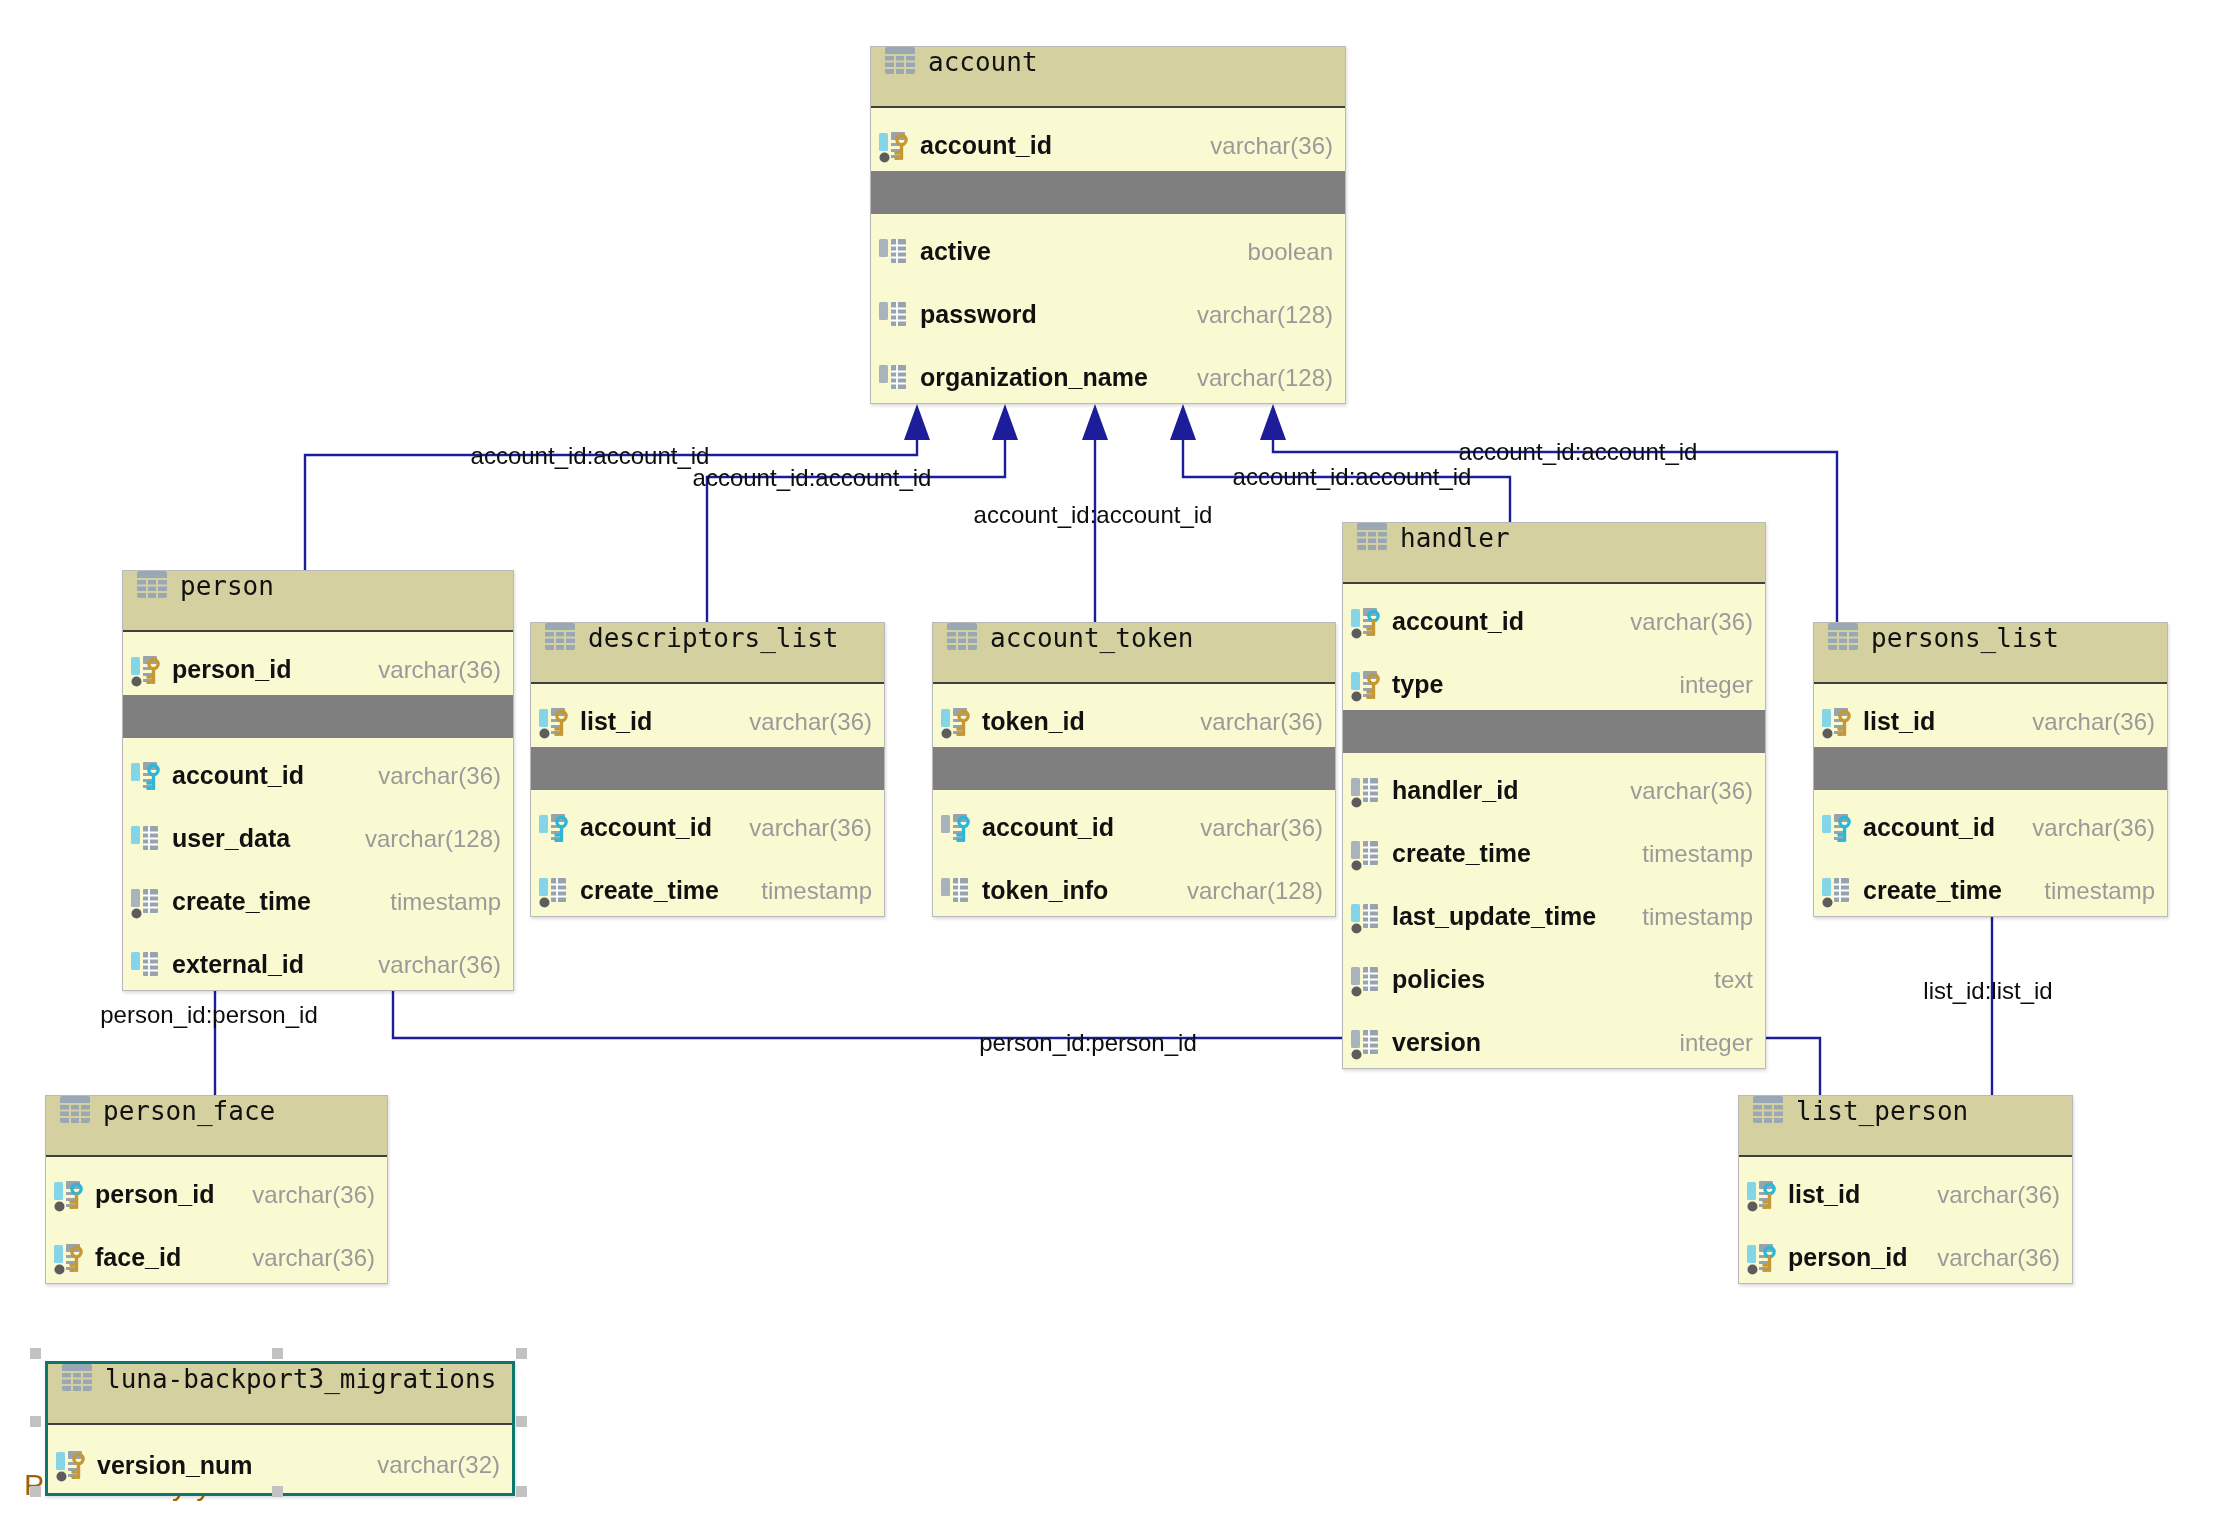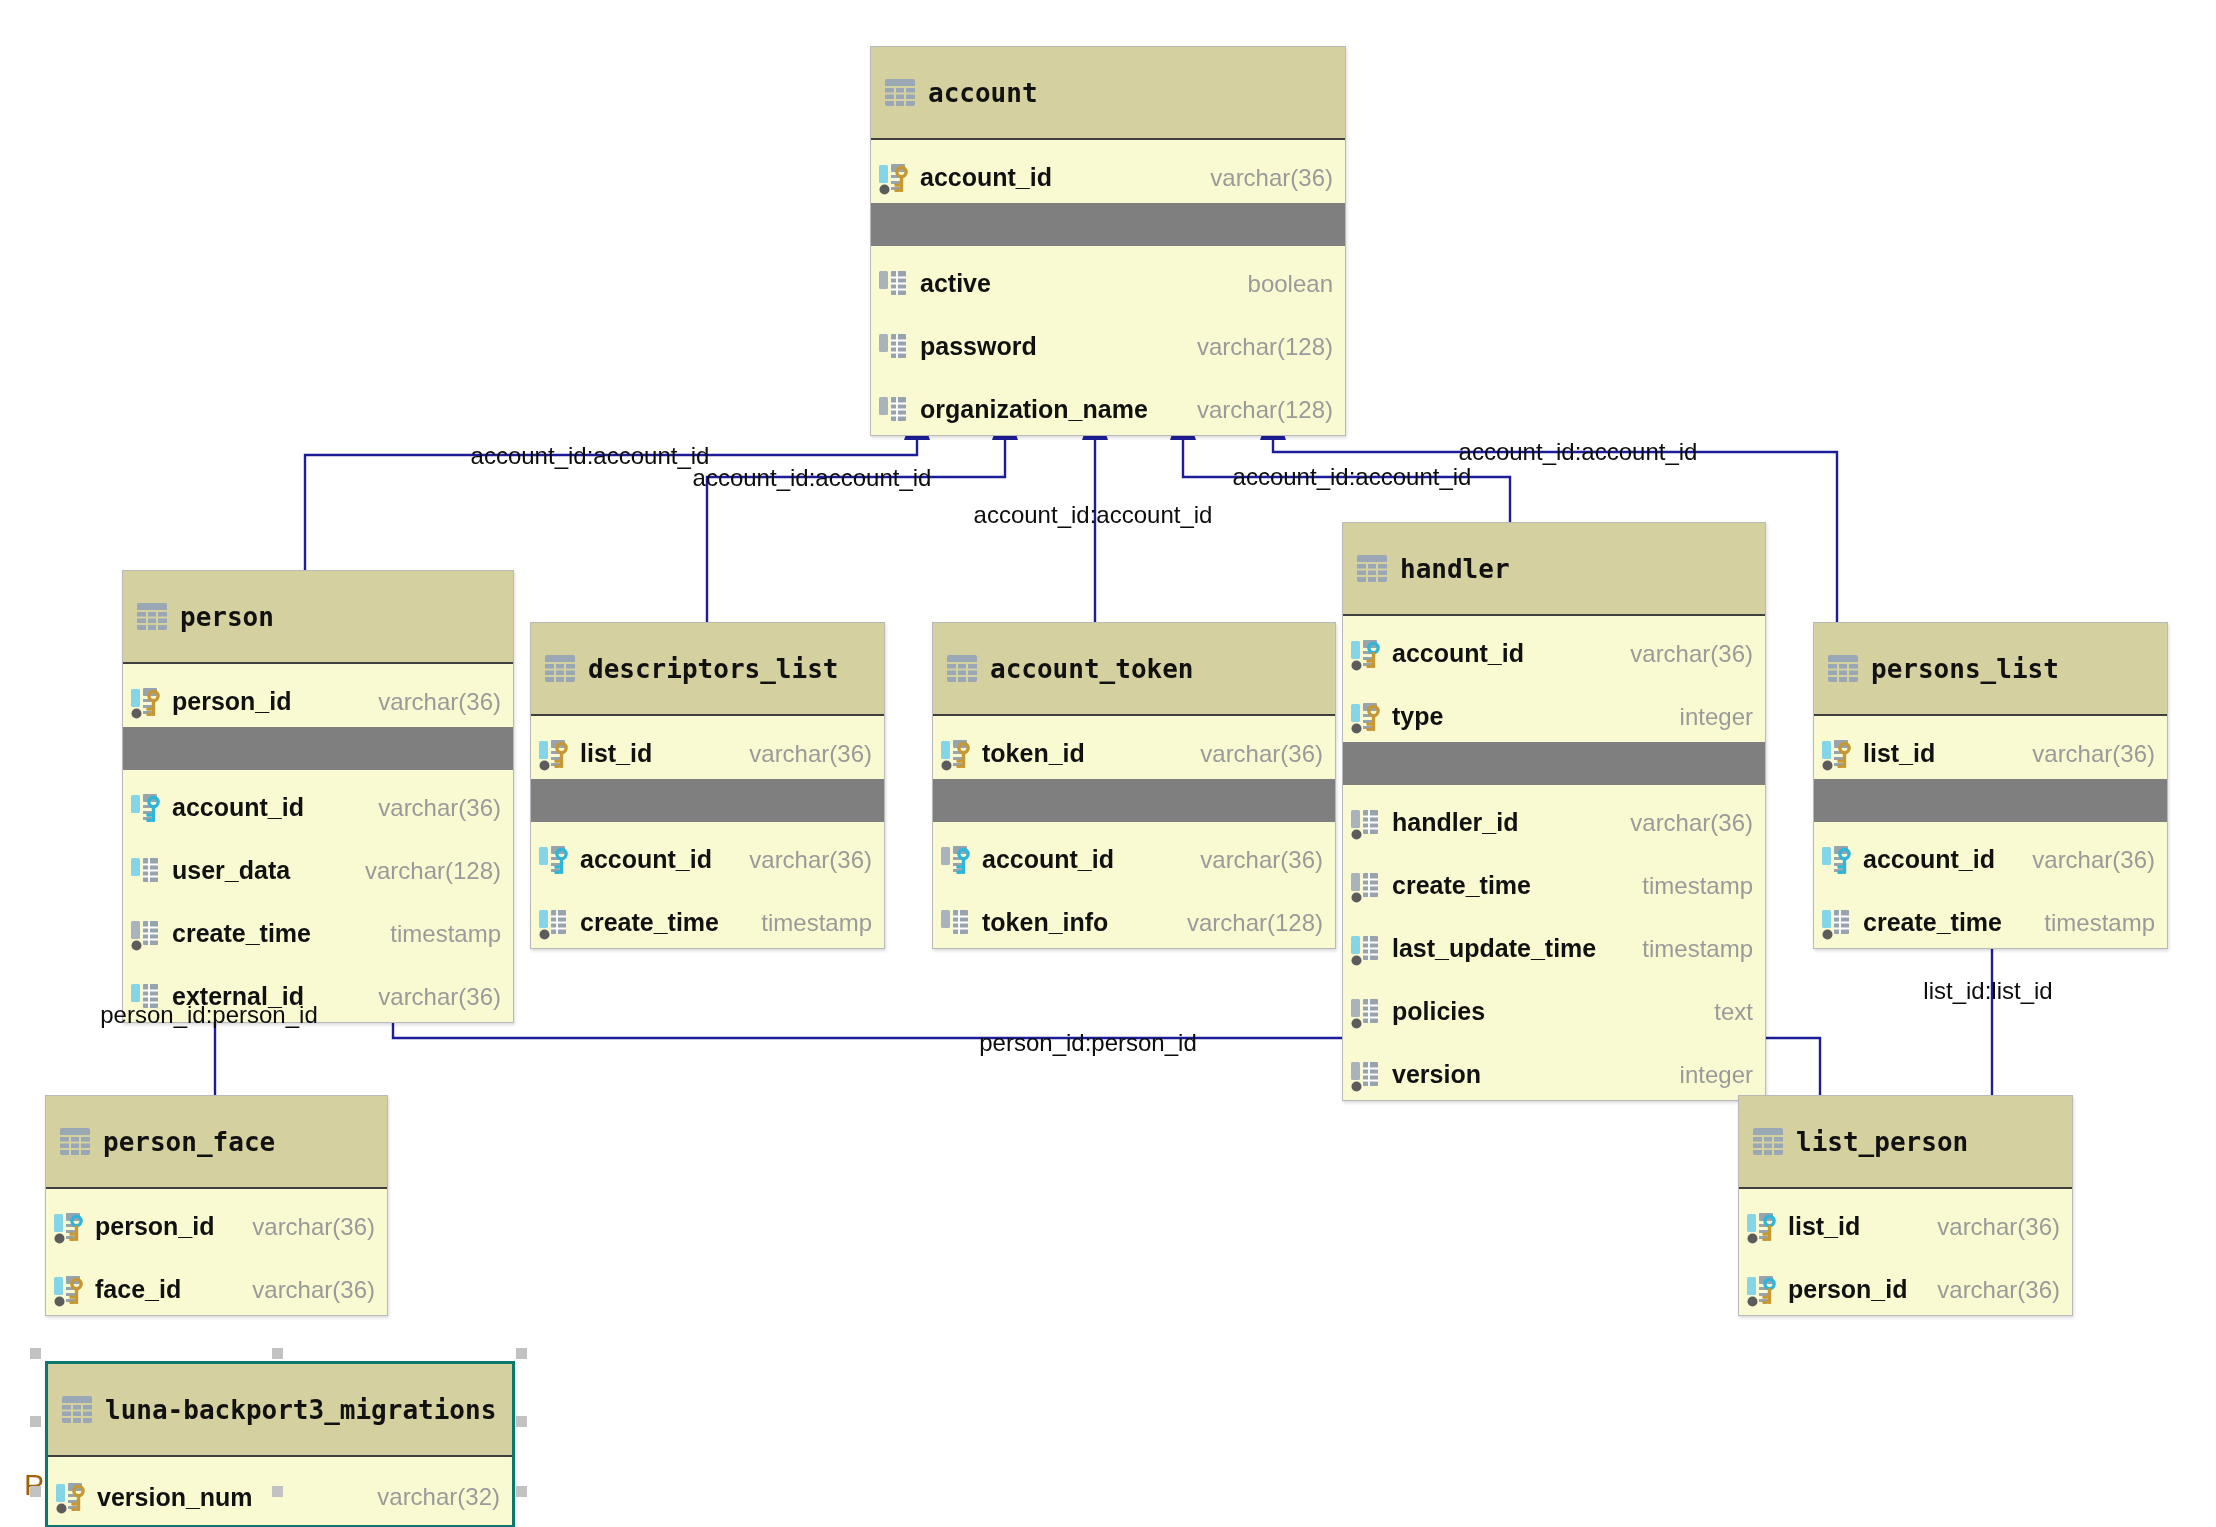--- a/index.html
+++ b/index.html
@@ -8,24 +8,24 @@
     background:#ffffff; font-family:"Liberation Sans", sans-serif;
   }
   
   .tbl {
     position:absolute; box-sizing:border-box; z-index:2;
     background:#fafad2; border:1px solid #b9b9b9;
     box-shadow:1px 2px 3px rgba(0,0,0,.14);
   }
   .tbl.selected { border:3px solid #0f766e; }
   .tbl-header {
-    height:59px; display:flex; align-items:center; gap:13px; padding:16px 14px;
+    height:59px; display:flex; align-items:flex-start; gap:13px; padding:0 14px;
     background:#d4d0a0; border-bottom:2px solid #3f3f3f;
     font-family:"DejaVu Sans Mono", monospace; font-size:26px; color:#111;
-    white-space:nowrap; overflow:hidden;font-weight:bold;
+    white-space:nowrap; overflow:hidden;
   }
   .hi { width:30px; height:27px; flex:none; }
   .frow { height:51px; display:flex; align-items:center; padding:12px 12px 0 7px; white-space:nowrap; }
   .fi { width:34px; height:34px; flex:none; margin-right:8px; }
   .fname { font-weight:bold; font-size:25px; color:#111; }
   .ftype { margin-left:auto; font-size:24px; color:#9a9a9a; padding-left:14px;text-align:right; }
   .sep { height:43px; background:#7f7f7f; }
   
   #edges { position:absolute; left:0; top:0; z-index:1; }
   #edges path { stroke:#1d1d99; stroke-width:2.4; fill:none; }

